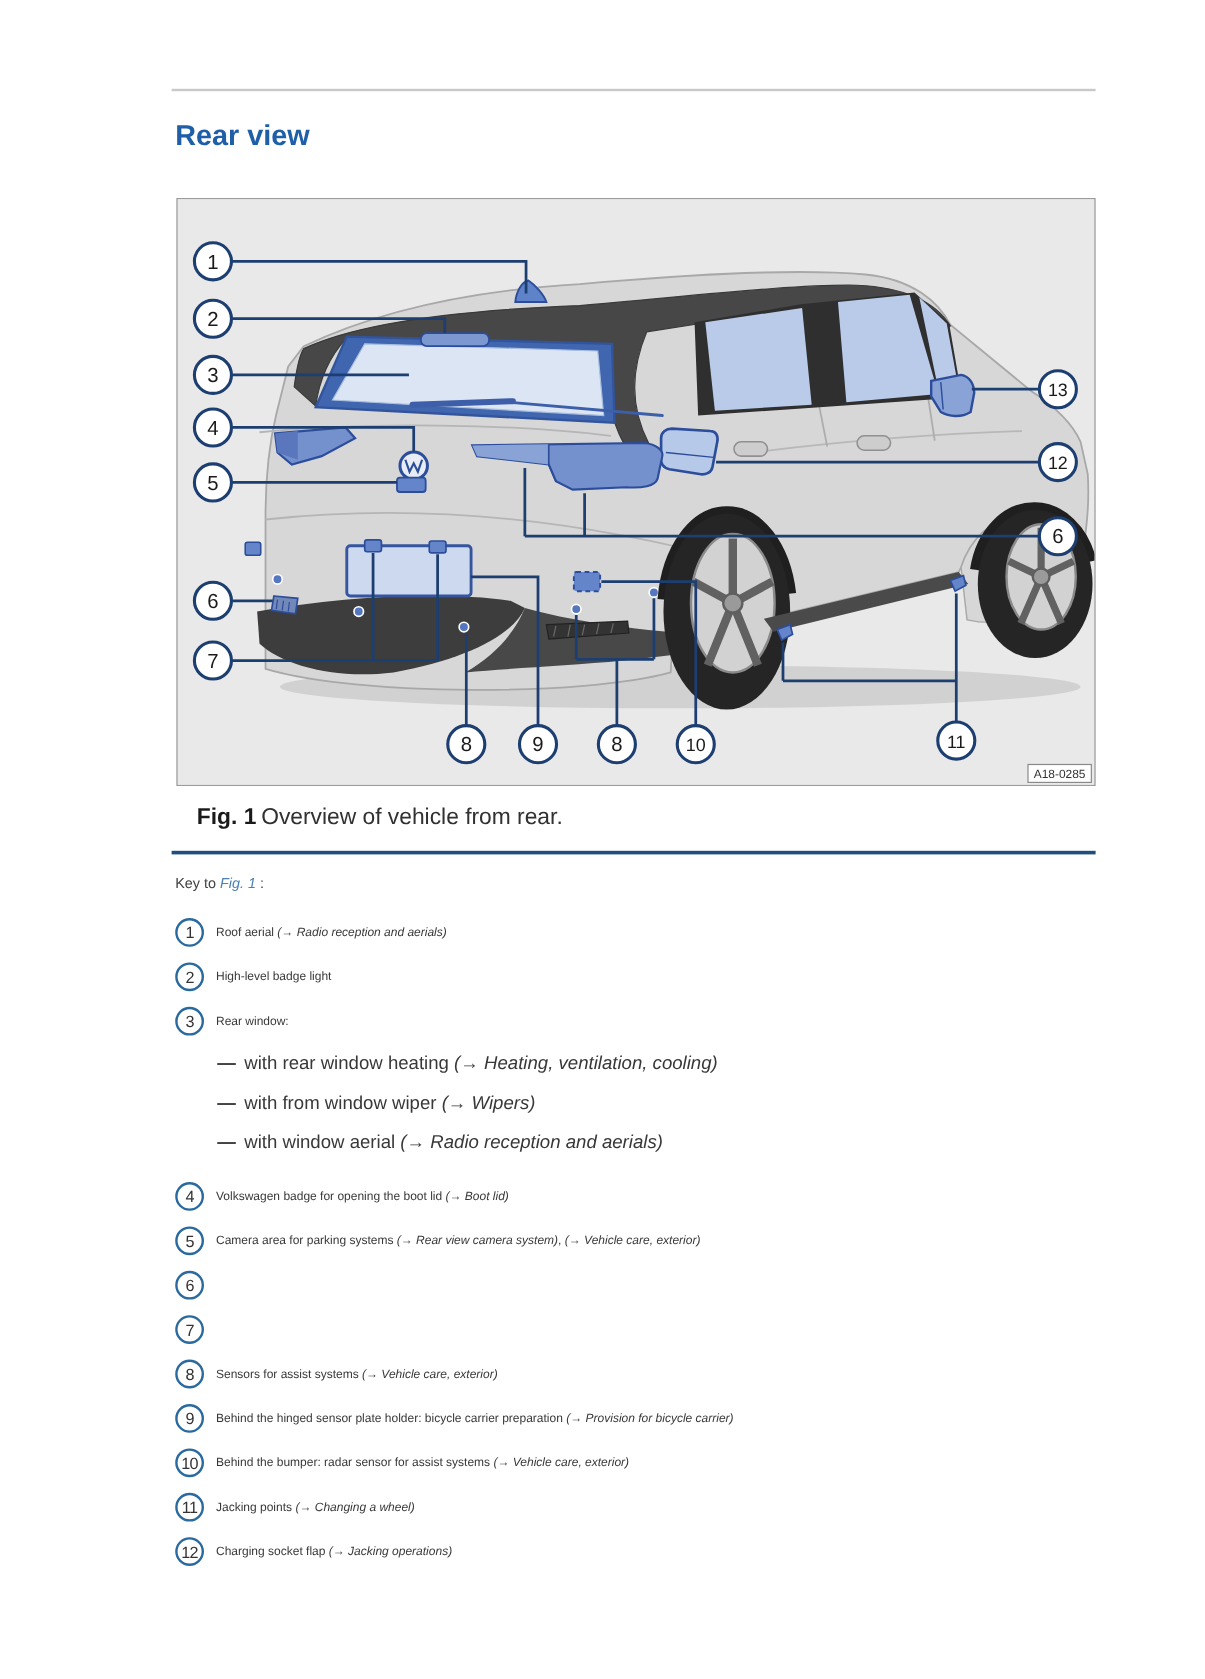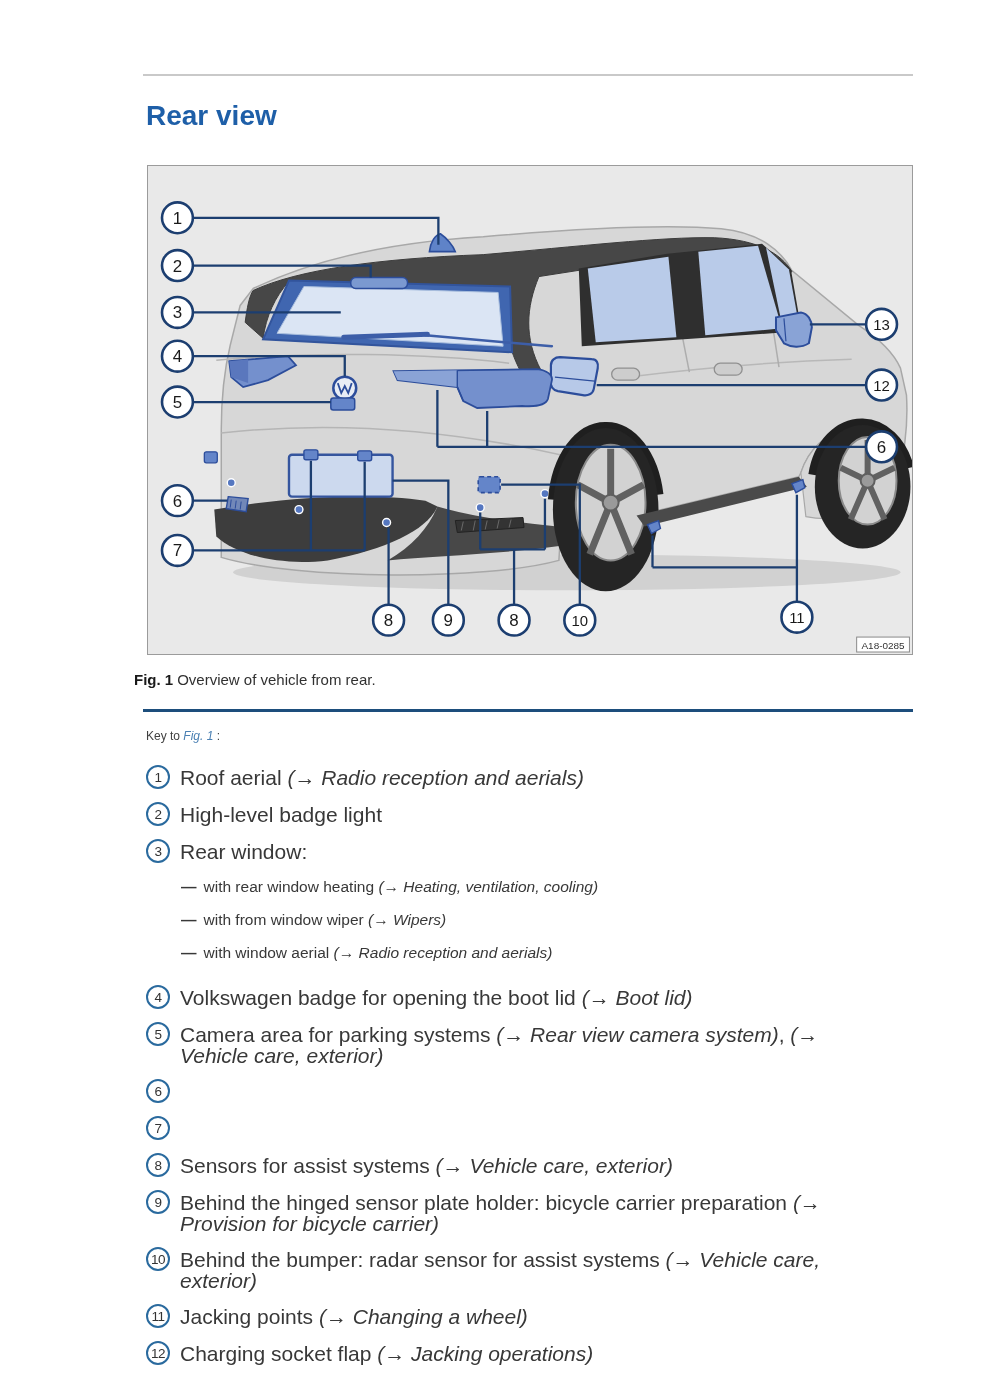--- a/index.html
+++ b/index.html
@@ -1,35 +1,35 @@
 <!DOCTYPE html>
 <html><head>
 <meta charset="utf-8">
 <style>
   html,body{margin:0;padding:0;}
   body{
     width:1004px;height:1399px;position:relative;background:#ffffff;
     font-family:"Liberation Sans", sans-serif;color:#383838;overflow:hidden;
   }
   .top-rule{position:absolute;left:143px;top:74px;width:770px;height:2px;background:#c9c9c9;}
-  .page-heading{position:absolute;left:146px;top:100px;font-size:28px;font-weight:bold;color:#1e5fa8;margin:0;}
+  .page-heading{position:absolute;left:146px;top:100px;font-size:24px;font-weight:bold;color:#1e5fa8;margin:0;}
   .figure-panel{position:absolute;left:147px;top:165px;width:766px;height:490px;background:#e9e9e9;
     border:1px solid #9b9b9b;box-sizing:border-box;}
   .figure-panel svg{display:block;width:100%;height:100%;}
-  .figure-caption{position:absolute;left:134px;top:671px;font-size:15px;color:#313131;}
+  .figure-caption{position:absolute;left:164px;top:671px;font-size:19px;color:#313131;}
   .figure-caption b{color:#1a1a1a;margin-right:4px;}
   .blue-rule{position:absolute;left:143px;top:709px;width:770px;height:3px;background:#1d4e7c;}
   .key-intro{position:absolute;left:146px;top:729px;font-size:12px;color:#414141;}
   .key-intro .fig-link{color:#4b80b3;font-style:italic;}
   .key-list{position:absolute;left:146px;top:765px;width:744px;}
   .key-item{display:flex;gap:10px;margin-bottom:13px;}
   .key-badge{flex:0 0 24px;width:24px;height:24px;border:2px solid #2a6a9e;border-radius:50%;
     background:#fff;display:flex;align-items:center;justify-content:center;
     font-size:13.5px;color:#333;box-sizing:border-box;letter-spacing:-0.5px;}
-  .key-text{font-size:21px;line-height:21px;color:#383838;padding-top:2px;}
+  .key-text{font-size:10px;line-height:21px;color:#383838;padding-top:2px;}
   .ref{font-style:italic;}
   .sub-list{margin:10px 0 22px 35px;}
   .sub-item{display:flex;margin-bottom:12px;font-size:15.5px;line-height:21px;color:#383838;}
   .sub-dash{margin-right:7px;font-weight:bold;}
 </style>
 </head>
 <body>
 
 <div class="top-rule"></div>
 <h1 class="page-heading">Rear view</h1>

